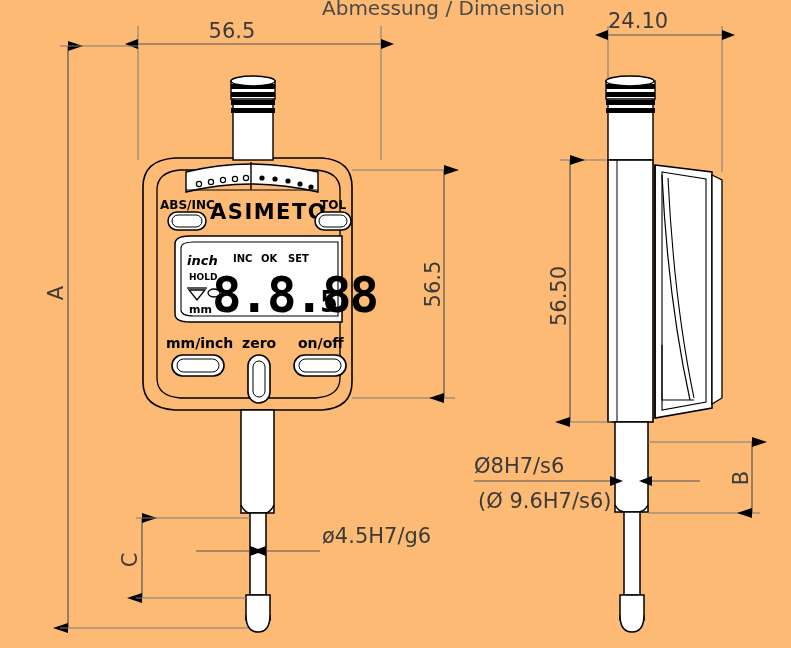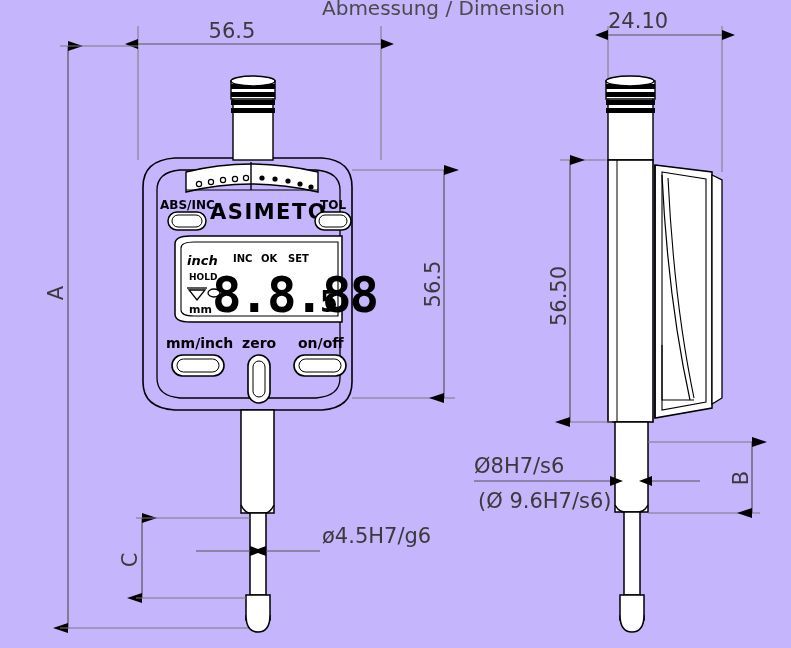--- a/index.html
+++ b/index.html
@@ -7,21 +7,21 @@
     padding: 0;
     background: #ffffff;
   }
   body {
     font-family: "DejaVu Sans", sans-serif;
   }
   #root {
     position: relative;
     width: 791px;
     height: 648px;
-    background: #c4b5fd;
+    background: #fdba74;
     overflow: hidden;
   }
   #drawing {
     position: absolute;
     left: 0;
     top: 0;
   }
   .dimtext {
     font-family: "DejaVu Sans", sans-serif;
     fill: #3a3a3a;

